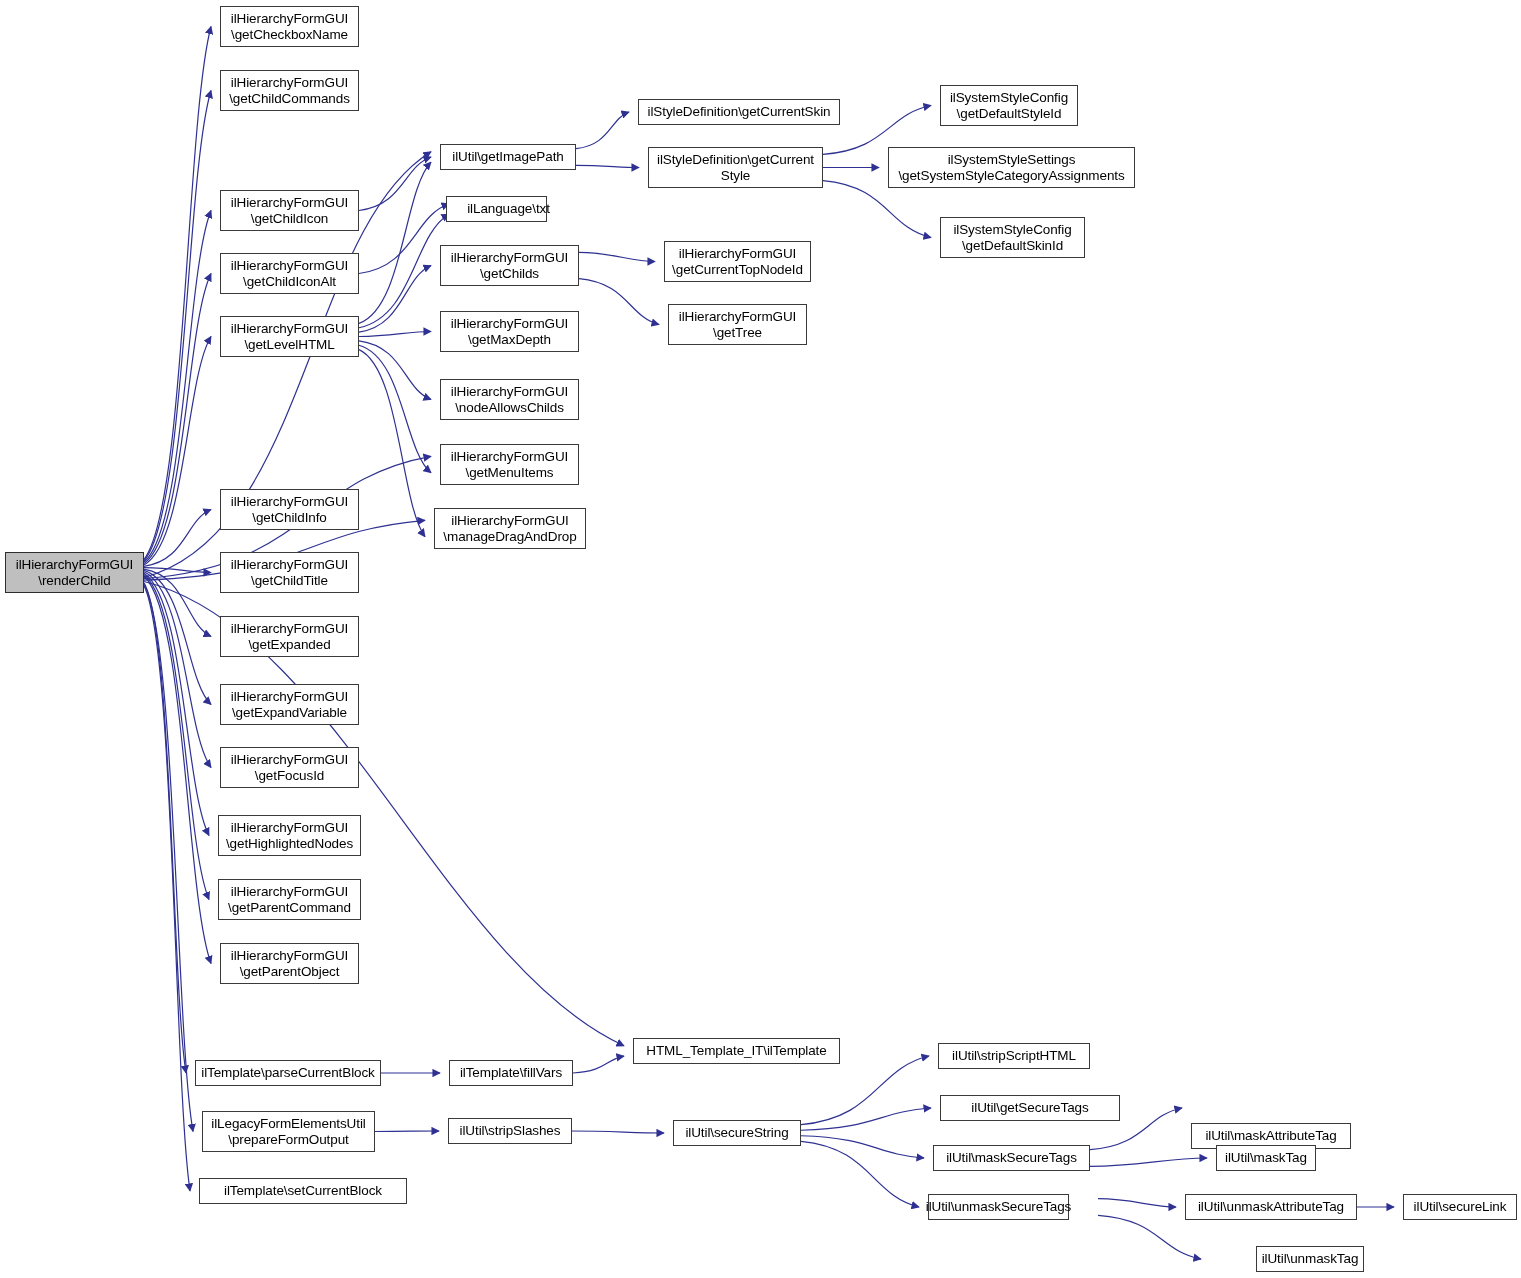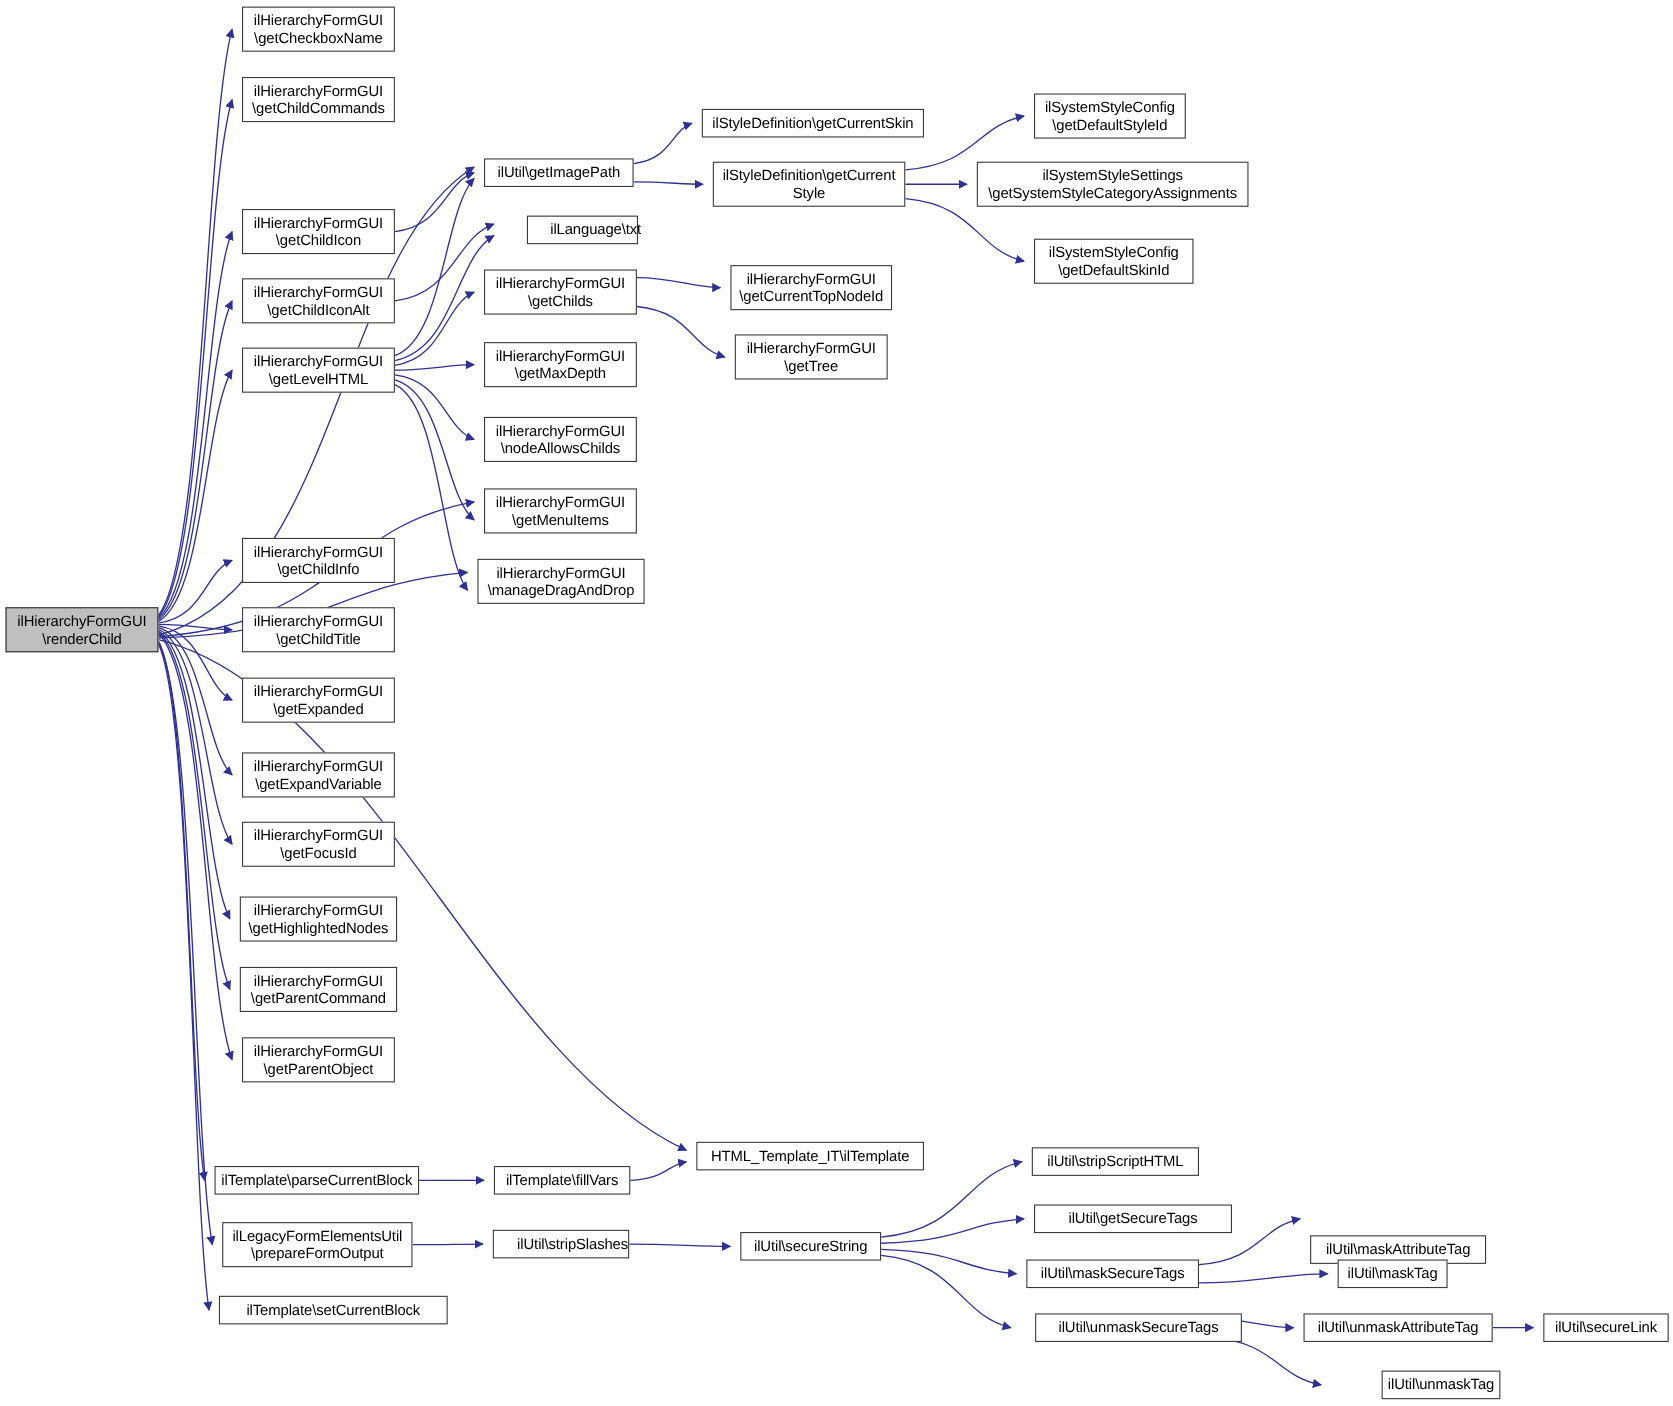--- a/index.html
+++ b/index.html
@@ -134,51 +134,51 @@
 \getHighlightedNodes</span></div>
       <div class="node" style="left: 218px; top: 879px; width: 143px; height: 41px;"><span class="lbl">ilHierarchyFormGUI
 \getParentCommand</span></div>
       <div class="node" style="left: 220px; top: 943px; width: 139px; height: 41px;"><span class="lbl">ilHierarchyFormGUI
 \getParentObject</span></div>
       <div class="node" style="left: 195px; top: 1060px; width: 186px; height: 26px;"><span class="lbl">ilTemplate\parseCurrentBlock</span></div>
       <div class="node" style="left: 202px; top: 1111px; width: 173px; height: 41px;"><span class="lbl">ilLegacyFormElementsUtil
 \prepareFormOutput</span></div>
       <div class="node" style="left: 199px; top: 1178px; width: 208px; height: 26px;"><span class="lbl">ilTemplate\setCurrentBlock</span></div>
       <div class="node" style="left: 440px; top: 144px; width: 136px; height: 26px;"><span class="lbl">ilUtil\getImagePath</span></div>
-      <div class="node" style="left: 479px; top: 196px; width: 101px; height: 26px; padding-left: 24px;"><span class="lbl">ilLanguage\txt</span></div>
+      <div class="node" style="left: 446px; top: 196px; width: 101px; height: 26px; padding-left: 24px;"><span class="lbl">ilLanguage\txt</span></div>
       <div class="node" style="left: 440px; top: 245px; width: 139px; height: 41px;"><span class="lbl">ilHierarchyFormGUI
 \getChilds</span></div>
       <div class="node" style="left: 440px; top: 311px; width: 139px; height: 41px;"><span class="lbl">ilHierarchyFormGUI
 \getMaxDepth</span></div>
       <div class="node" style="left: 440px; top: 379px; width: 139px; height: 41px;"><span class="lbl">ilHierarchyFormGUI
 \nodeAllowsChilds</span></div>
       <div class="node" style="left: 440px; top: 444px; width: 139px; height: 41px;"><span class="lbl">ilHierarchyFormGUI
 \getMenuItems</span></div>
       <div class="node" style="left: 434px; top: 508px; width: 152px; height: 41px;"><span class="lbl">ilHierarchyFormGUI
 \manageDragAndDrop</span></div>
       <div class="node" style="left: 449px; top: 1060px; width: 124px; height: 26px;"><span class="lbl">ilTemplate\fillVars</span></div>
-      <div class="node" style="left: 448px; top: 1118px; width: 124px; height: 26px; justify-content: flex-end;"><span class="lbl">ilUtil\stripSlashes</span></div>
+      <div class="node" style="left: 448px; top: 1118px; width: 124px; height: 26px;"><span class="lbl">ilUtil\stripSlashes</span></div>
       <div class="node" style="left: 638px; top: 99px; width: 202px; height: 26px;"><span class="lbl">ilStyleDefinition\getCurrentSkin</span></div>
       <div class="node" style="left: 648px; top: 147px; width: 175px; height: 41px;"><span class="lbl">ilStyleDefinition\getCurrent
 Style</span></div>
       <div class="node" style="left: 664px; top: 241px; width: 147px; height: 41px;"><span class="lbl">ilHierarchyFormGUI
 \getCurrentTopNodeId</span></div>
       <div class="node" style="left: 668px; top: 304px; width: 139px; height: 41px;"><span class="lbl">ilHierarchyFormGUI
 \getTree</span></div>
       <div class="node" style="left: 633px; top: 1038px; width: 207px; height: 26px;"><span class="lbl">HTML_Template_IT\ilTemplate</span></div>
       <div class="node" style="left: 673px; top: 1120px; width: 128px; height: 26px;"><span class="lbl">ilUtil\secureString</span></div>
       <div class="node" style="left: 940px; top: 85px; width: 138px; height: 41px;"><span class="lbl">ilSystemStyleConfig
 \getDefaultStyleId</span></div>
       <div class="node" style="left: 888px; top: 147px; width: 247px; height: 41px;"><span class="lbl">ilSystemStyleSettings
 \getSystemStyleCategoryAssignments</span></div>
       <div class="node" style="left: 940px; top: 217px; width: 145px; height: 41px;"><span class="lbl">ilSystemStyleConfig
 \getDefaultSkinId</span></div>
       <div class="node" style="left: 938px; top: 1043px; width: 152px; height: 26px;"><span class="lbl">ilUtil\stripScriptHTML</span></div>
       <div class="node" style="left: 940px; top: 1095px; width: 180px; height: 26px;"><span class="lbl">ilUtil\getSecureTags</span></div>
       <div class="node" style="left: 933px; top: 1145px; width: 157px; height: 26px;"><span class="lbl">ilUtil\maskSecureTags</span></div>
-      <div class="node" style="left: 928px; top: 1194px; width: 188px; height: 26px; margin-left: 13px;"><span class="lbl">ilUtil\unmaskSecureTags</span></div>
+      <div class="node" style="left: 928px; top: 1194px; width: 141px; height: 26px;"><span class="lbl">ilUtil\unmaskSecureTags</span></div>
       <div class="node" style="left: 1191px; top: 1095px; width: 160px; height: 26px; margin-top: 28px;"><span class="lbl">ilUtil\maskAttributeTag</span></div>
       <div class="node" style="left: 1216px; top: 1145px; width: 100px; height: 26px;"><span class="lbl">ilUtil\maskTag</span></div>
       <div class="node" style="left: 1185px; top: 1194px; width: 172px; height: 26px;"><span class="lbl">ilUtil\unmaskAttributeTag</span></div>
       <div class="node" style="left: 1210px; top: 1246px; width: 108px; height: 26px; margin-left: 46px;"><span class="lbl">ilUtil\unmaskTag</span></div>
       <div class="node" style="left: 1403px; top: 1194px; width: 114px; height: 26px; align-items: center;"><span class="lbl">ilUtil\secureLink</span></div>
     </div>
 </div>
 
 </body></html>

